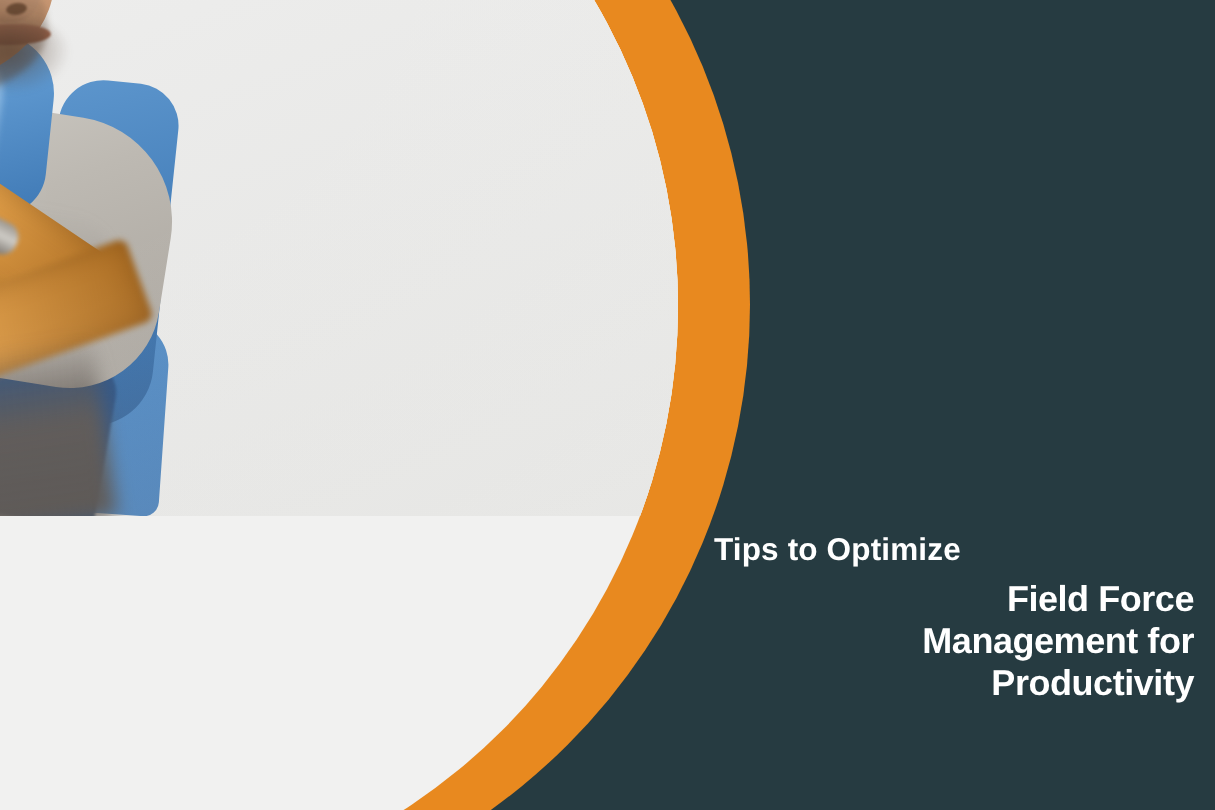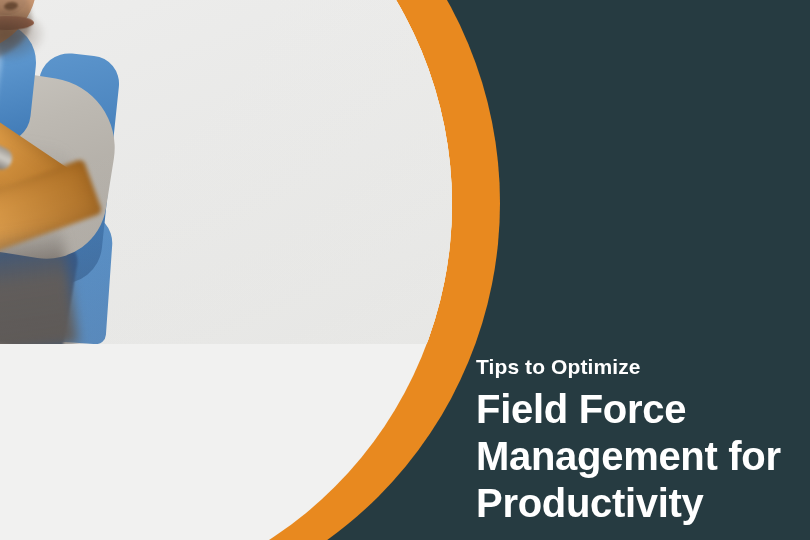--- a/index.html
+++ b/index.html
@@ -223,26 +223,27 @@
   .eyebrow {
     color: #ffffff;
     font-size: 21px;
     font-weight: bold;
     letter-spacing: .1px;
     line-height: 1.0;
     margin: 0 0 9px 0;
   }
   .headline {
     color: #ffffff;
-    font-size: 40px;
+    font-size: 24px;
     font-weight: bold;
     line-height: 1.17;
     letter-spacing: -.3px;
     margin: 0;
     white-space: pre-line;
+    text-align: right;
   }
 </style>
 </head>
 <body>
 
 <div id="banner">
 
   <div class="dark-panel"></div>
 
   <div class="orange-arc"></div>

